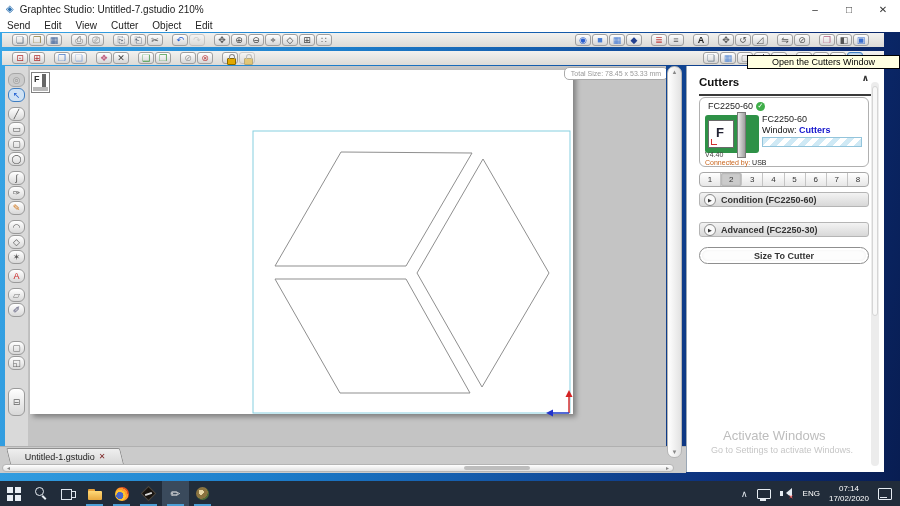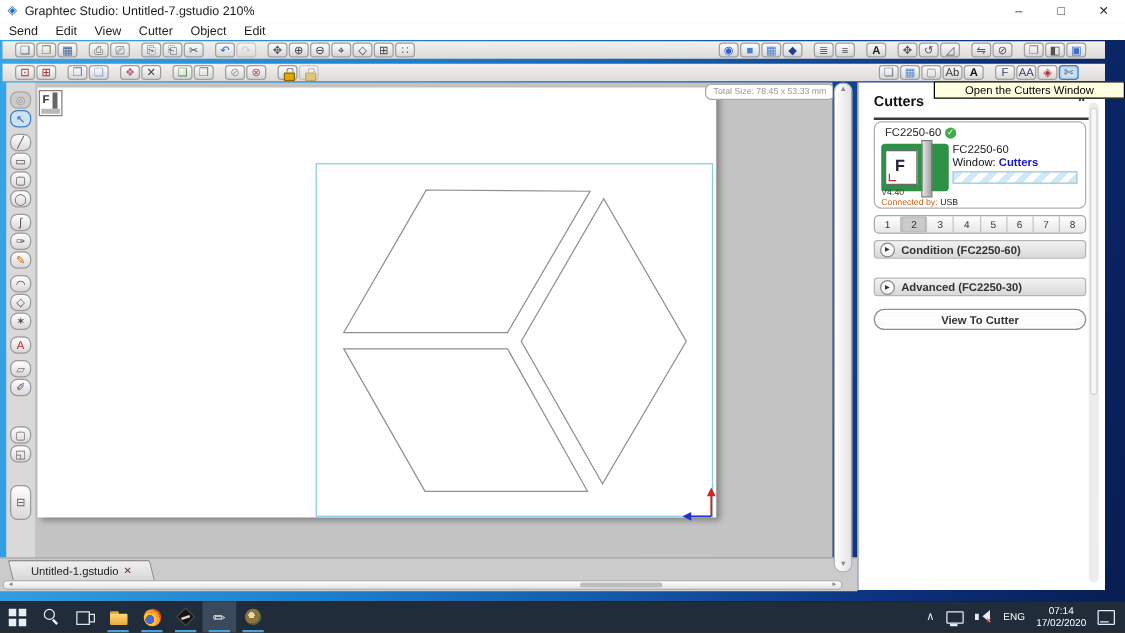--- a/index.html
+++ b/index.html
@@ -34,21 +34,21 @@
   .tbtn.active{background:#cfe2f4;border-color:#3f7ec2;box-shadow:inset 0 0 2px #7aa7d0;}
   .spacer{flex:1;}
   .rowpadR1{width:12px;} .rowpadR2{width:18px;}
   
   .icon-lock{position:relative;color:transparent;}
   .icon-lock::before{content:"";position:absolute;left:4px;top:5px;width:7px;height:5px;background:#e2a800;border:1px solid #8a6a00;border-radius:1px;}
   .icon-lock::after{content:"";position:absolute;left:6px;top:1px;width:4px;height:4px;border:1.3px solid #8a8a8a;border-bottom:none;border-radius:3px 3px 0 0;}
   .icon-lock.faded{opacity:.45;}
 
   
-  #tooltip{left:747px;top:65px;width:151px;height:12px;background:#ffffe1;border:1px solid #000;
+  #tooltip{left:747px;top:55px;width:151px;height:12px;background:#ffffe1;border:1px solid #000;
            font-size:9px;color:#000;display:flex;align-items:center;justify-content:center;z-index:60;}
 
   
   #palette{left:5px;top:66px;width:23px;height:380px;background:#d9d9d9;display:flex;flex-direction:column;align-items:center;padding-top:2px;box-sizing:border-box;}
   .pbtn{width:17px;height:14px;margin-top:1px;border:1px solid #9a9a9a;border-radius:6px;background:linear-gradient(#ffffff,#d8d8d8);
         display:flex;align-items:center;justify-content:center;font-size:9px;line-height:1;color:#555;flex:0 0 auto;box-sizing:border-box;}
   .pbtn.gs{margin-top:5px;}
   .pbtn.active{background:#cfe2f4;border-color:#3f7ec2;}
   .pbtn.disabled{background:#c9c9c9;opacity:.8;}
   .pbtn.mt1{margin-top:24px;} .pbtn.mt2{margin-top:18px;height:28px;}
@@ -370,22 +370,26 @@
     <div class="secbar">
           <span class="secicon">▶</span>
           <span class="seclabel">Condition (FC2250-60)</span>
         </div>
         <div class="secbar">
           <span class="secicon">▶</span>
           <span class="seclabel">Advanced (FC2250-30)</span>
         </div>
       </div>
 
-    <div id="send-button">View To Cutter</div>
-
+    <div id="send-button">Size To Cutter</div>
+
+    <div id="watermark">
+      <div class="t1">Activate Windows</div>
+      <div class="t2">Go to Settings to activate Windows.</div>
+    </div>
   </div>
 
   <div class="abs" id="taskbar">
     <div style="display:flex;">
 
     <div class="tslot">
           <div class="ticon t-win"></div>
         </div>
         <div class="tslot">
           <div class="ticon t-search"></div>

